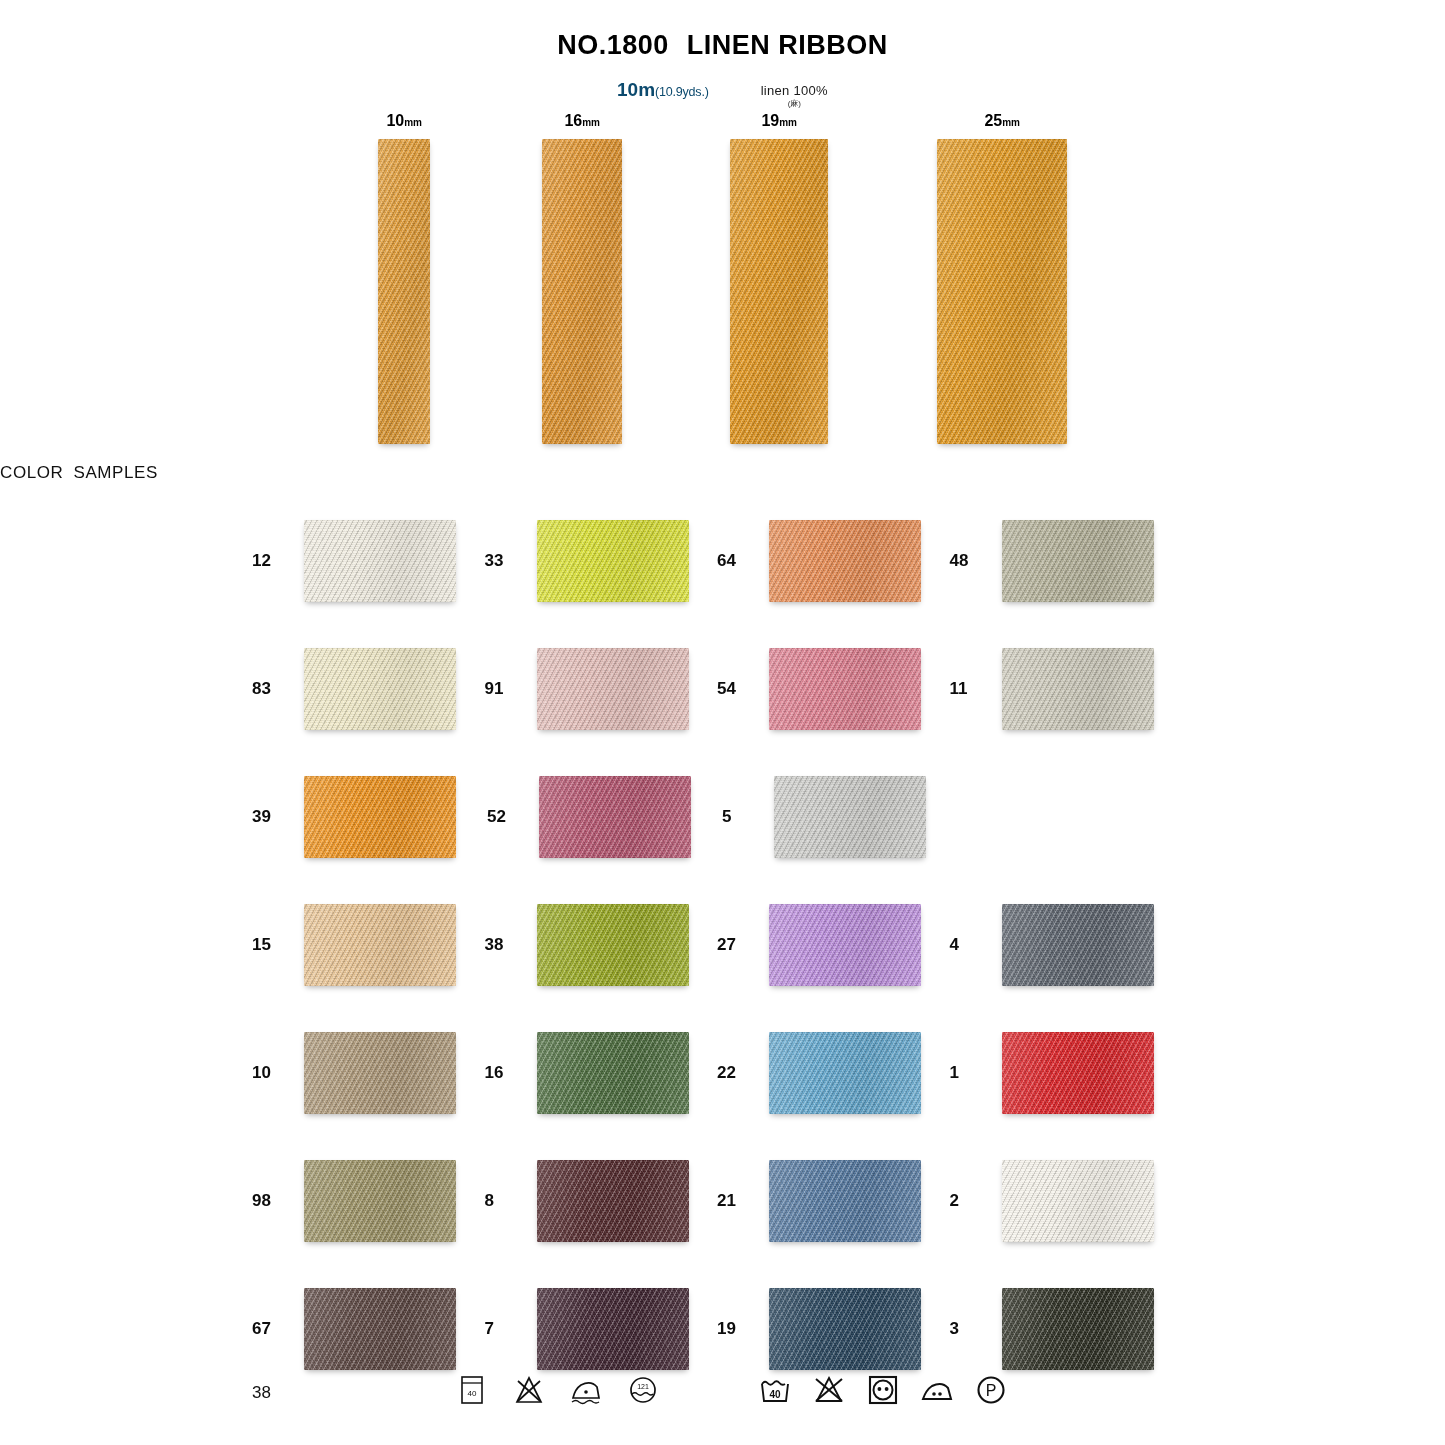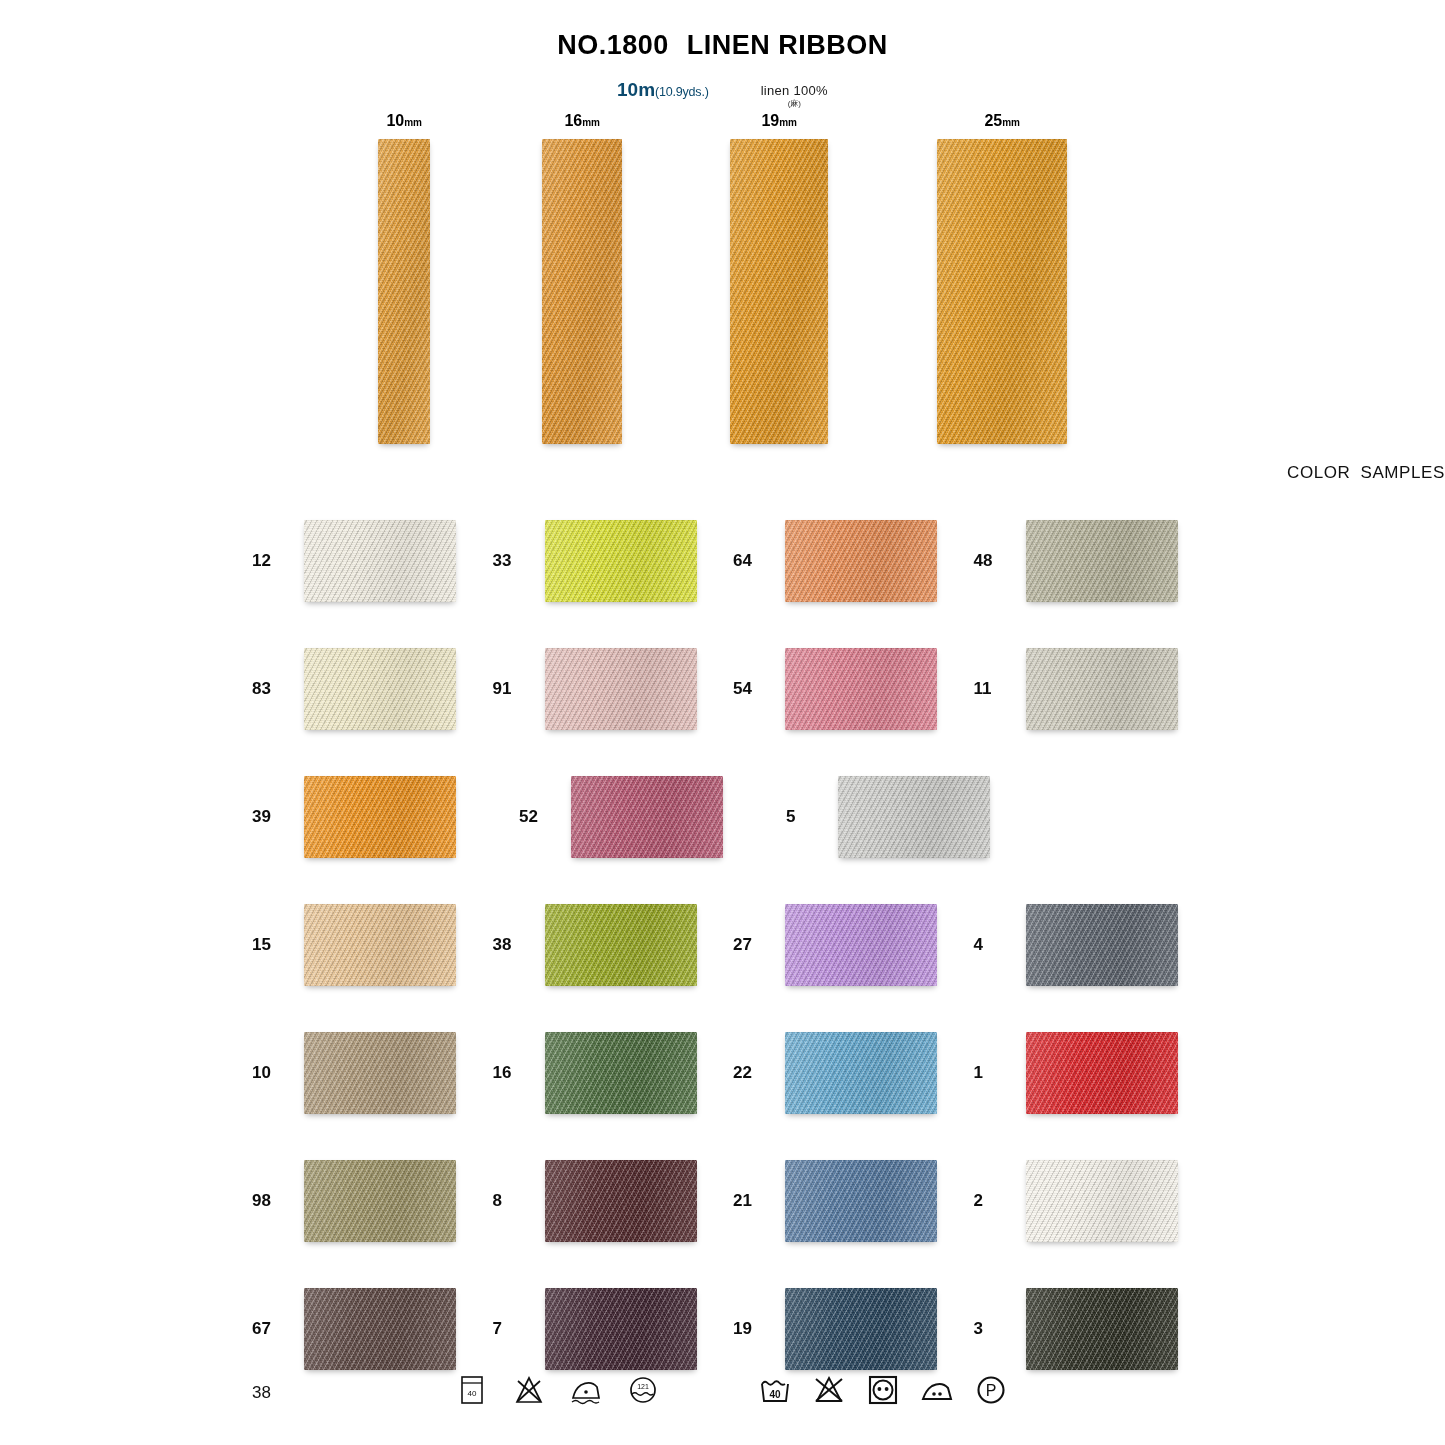--- a/index.html
+++ b/index.html
@@ -135,38 +135,37 @@
   .strip {
     margin: 0 auto;
     border-radius: 1px;
   }
 
   
   .samples-heading {
     position: absolute;
     top: 463px;
     left: 0; right: 0;
-    text-align: right;
+    text-align: left;
     font-size: 17px;
     color: #111;
     letter-spacing: 0.6px;
   }
   .samples-heading .gap { display: inline-block; width: 10px; }
 
   
   .sample-grid {
     position: absolute;
     top: 497px;
     left: 252px;
     width: 930px;
   }
   .sample-row {
     display: flex;
     height: 128px;
-    gap: 32px;
   }
   .sample-cell {
     width: 235px;
     display: flex;
     align-items: center;
   }
   .sample-no {
     width: 52px;
     text-align: left;
     font-size: 17px;

